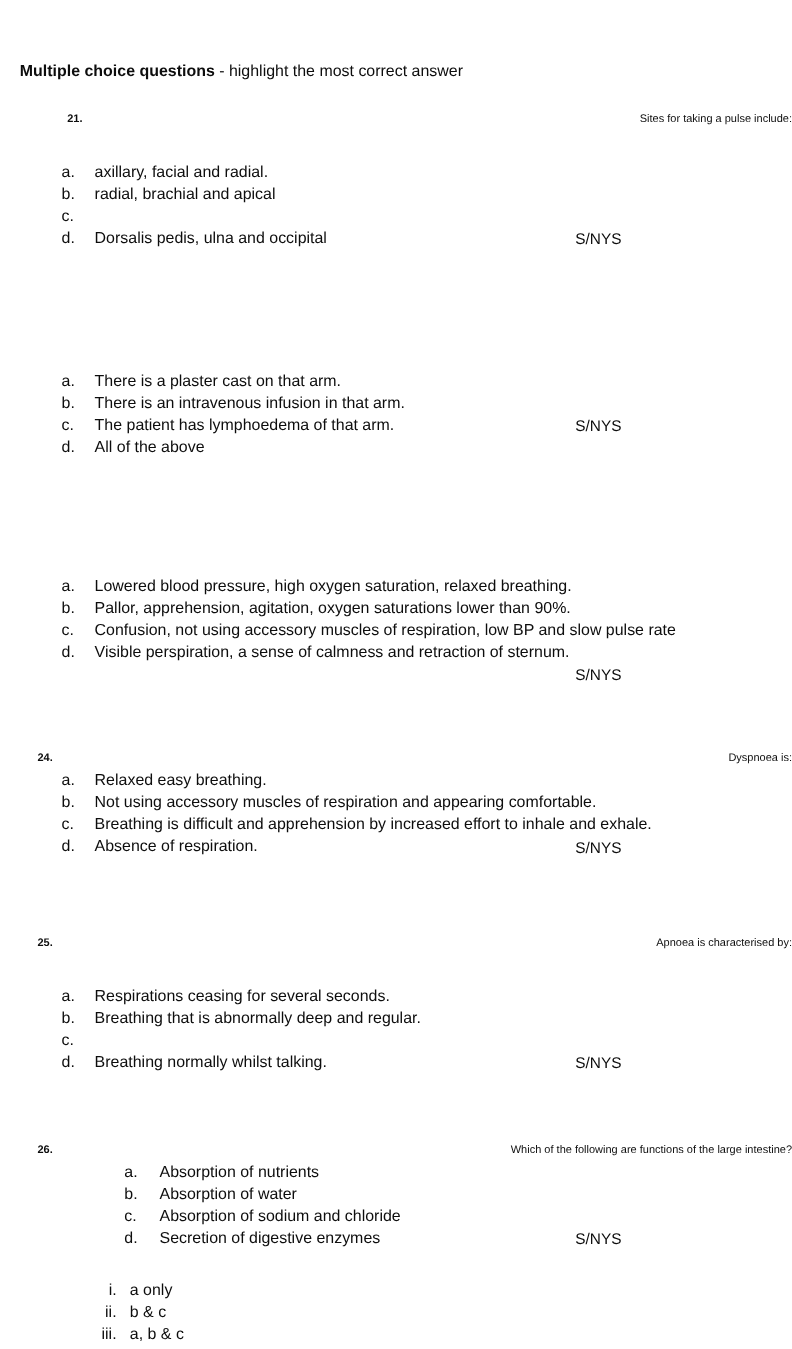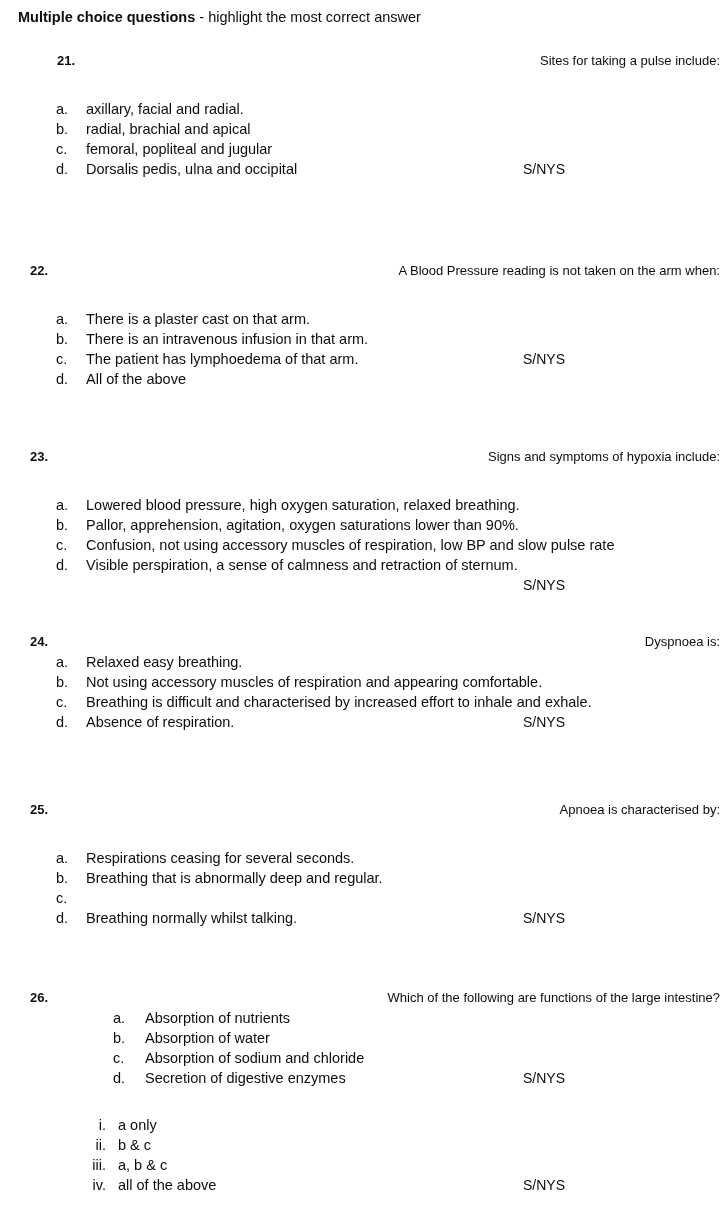--- a/index.html
+++ b/index.html
@@ -15,20 +15,21 @@
     font-family: "Liberation Sans", sans-serif;
     color: #0d0d0d;
     -webkit-font-smoothing: antialiased;
   }
 
   .page {
     position: relative;
     width: 720px;
     height: 1020px;
     box-sizing: border-box;
+    margin-top: 48px;
   }
 
   
   .doc-header {
     position: absolute;
     left: 18px;
     top: 8px;
     font-size: 14.5px;
     line-height: 18px;
     white-space: nowrap;
@@ -37,21 +38,21 @@
   .doc-header .normal { font-weight: normal; }
 
   
   .question {
     position: absolute;
     left: 0;
     width: 720px;
   }
   .q-stem {
     position: relative;
-    font-size: 13px;
+    font-size: 10px;
     line-height: 20px;
     white-space: nowrap;
   }
   .q-num {
     position: absolute;
     top: 0;
     font-weight: bold;
     text-align: right;
   }
   .q-text {
@@ -123,35 +124,30 @@
       <li class="opt">
         <span class="opt-marker">a.</span>
         <span class="opt-text">axillary, facial and radial.</span>
       </li>
       <li class="opt">
         <span class="opt-marker">b.</span>
         <span class="opt-text">radial, brachial and apical</span>
       </li>
       <li class="opt">
         <span class="opt-marker">c.</span>
-        <span class="opt-text">femoral, popliteal and jugular</span>
       </li>
       <li class="opt">
         <span class="opt-marker">d.</span>
         <span class="opt-text">Dorsalis pedis, ulna and occipital</span>
         <span class="snys">S/NYS</span>
       </li>
     </ul>
   </div>
 
   <div class="question" style="top:261px;">
-    <div class="q-stem">
-      <span class="q-num" style="left:26px; width:22px;">22.</span>
-      <span class="q-text" style="padding-left:55px;">A Blood Pressure reading is not taken on the arm when:</span>
-    </div>
     <ul class="opt-list lvl-std" style="margin-top:28px;">
       <li class="opt">
         <span class="opt-marker">a.</span>
         <span class="opt-text">There is a plaster cast on that arm.</span>
       </li>
       <li class="opt">
         <span class="opt-marker">b.</span>
         <span class="opt-text">There is an intravenous infusion in that arm.</span>
       </li>
       <li class="opt">
@@ -160,24 +156,20 @@
         <span class="snys">S/NYS</span>
       </li>
       <li class="opt">
         <span class="opt-marker">d.</span>
         <span class="opt-text">All of the above</span>
       </li>
     </ul>
   </div>
 
   <div class="question" style="top:447px;">
-    <div class="q-stem">
-      <span class="q-num" style="left:26px; width:22px;">23.</span>
-      <span class="q-text" style="padding-left:55px;">Signs and symptoms of hypoxia include:</span>
-    </div>
     <ul class="opt-list lvl-std" style="margin-top:28px;">
       <li class="opt">
         <span class="opt-marker">a.</span>
         <span class="opt-text">Lowered blood pressure, high oxygen saturation, relaxed breathing.</span>
       </li>
       <li class="opt">
         <span class="opt-marker">b.</span>
         <span class="opt-text">Pallor, apprehension, agitation, oxygen saturations lower than 90%.</span>
       </li>
       <li class="opt">
@@ -203,21 +195,21 @@
       <li class="opt">
         <span class="opt-marker">a.</span>
         <span class="opt-text">Relaxed easy breathing.</span>
       </li>
       <li class="opt">
         <span class="opt-marker">b.</span>
         <span class="opt-text">Not using accessory muscles of respiration and appearing comfortable.</span>
       </li>
       <li class="opt">
         <span class="opt-marker">c.</span>
-        <span class="opt-text">Breathing is difficult and characterised by increased effort to inhale and exhale.</span>
+        <span class="opt-text">Breathing is difficult and apprehension by increased effort to inhale and exhale.</span>
       </li>
       <li class="opt">
         <span class="opt-marker">d.</span>
         <span class="opt-text">Absence of respiration.</span>
         <span class="snys">S/NYS</span>
       </li>
     </ul>
   </div>
 
   <div class="question" style="top:800px;">

